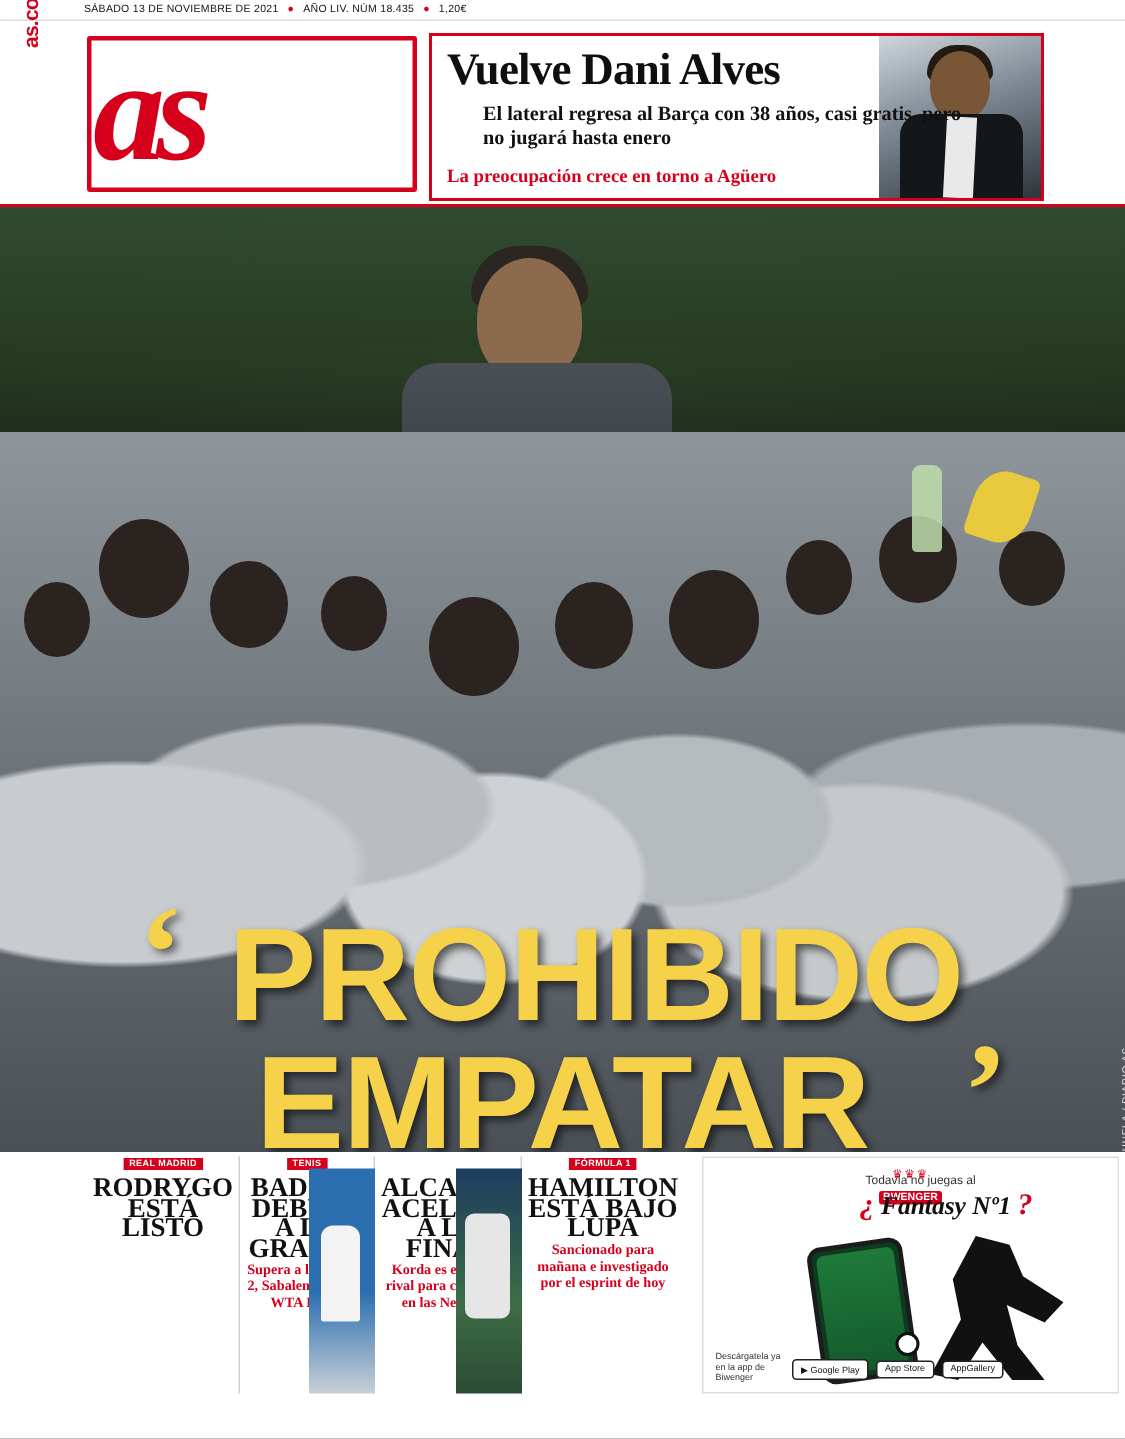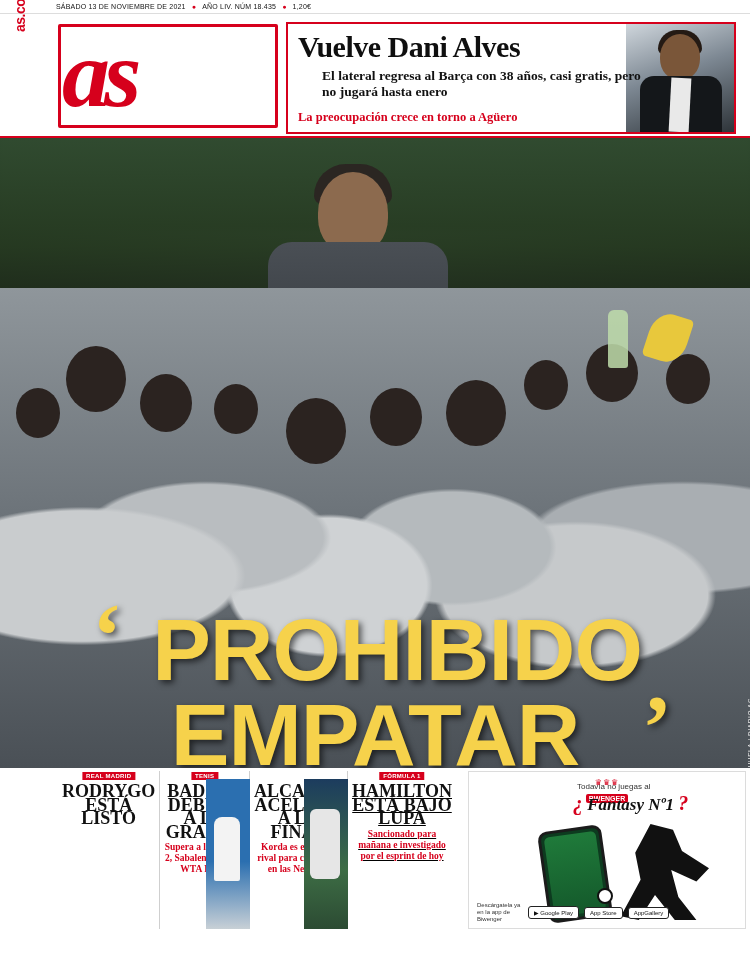--- a/index.html
+++ b/index.html
@@ -37,21 +37,21 @@
     position: absolute; left: 62px; top: 12px;
     font-size: 96px; line-height: 96px; font-weight: bold; font-style: italic;
     color: #d6001c; letter-spacing: -6px;
     font-family: "Liberation Serif", serif;
   }
   .aslogo-box{
     position:absolute; left:58px; top:10px; width:220px; height:104px;
     border: 3px solid #d6001c; border-radius: 2px;
   }
   .promo {
-    position: absolute; left: 286px; top: 8px; width: 450px; height: 112px;
+    position: absolute; left: 286px; top: 8px; width: 410px; height: 112px;
     border: 2px solid #d6001c; background: #fff; overflow: hidden;
   }
   .promo-photo {
     position: absolute; right: 0; top: 0; width: 108px; height: 108px;
     background: linear-gradient(160deg,#cfd6dc 0%,#7d8893 45%,#2e3439 100%);
     overflow: hidden;
   }
   .promo-photo .head {
     position:absolute; left: 34px; top: 10px; width: 40px; height: 46px;
     border-radius: 50% 50% 46% 46%; background: #7a5639;
@@ -172,21 +172,21 @@
   
   .bottom { position:absolute; left:0; top: 768px; width: 750px; height: 191px; background:#fff; }
   .cols {
     position:absolute; left: 58px; top: 3px; width: 398px; height: 158px;
     display:flex;
   }
   .col {
     position: relative; flex: 1; border-right: 1px solid #cfcfcf;
     padding: 14px 4px 2px 4px; text-align:center;
   }
-  .col:last-child { border-right: none; text-decoration: underline; }
+  .col:last-child { border-right: none; }
   .tag {
     position:absolute; top: 1px; left: 50%; transform: translateX(-50%);
     background:#d6001c; color:#fff; font-size: 6px; font-weight: bold;
     padding: 1px 4px; white-space: nowrap; letter-spacing: .3px;
   }
   .col h3 {
     font-family:"Liberation Serif", serif; font-size: 18px; line-height: 13.5px;
     color:#111; font-weight:bold; margin-bottom: 3px;
   }
   .col p {

